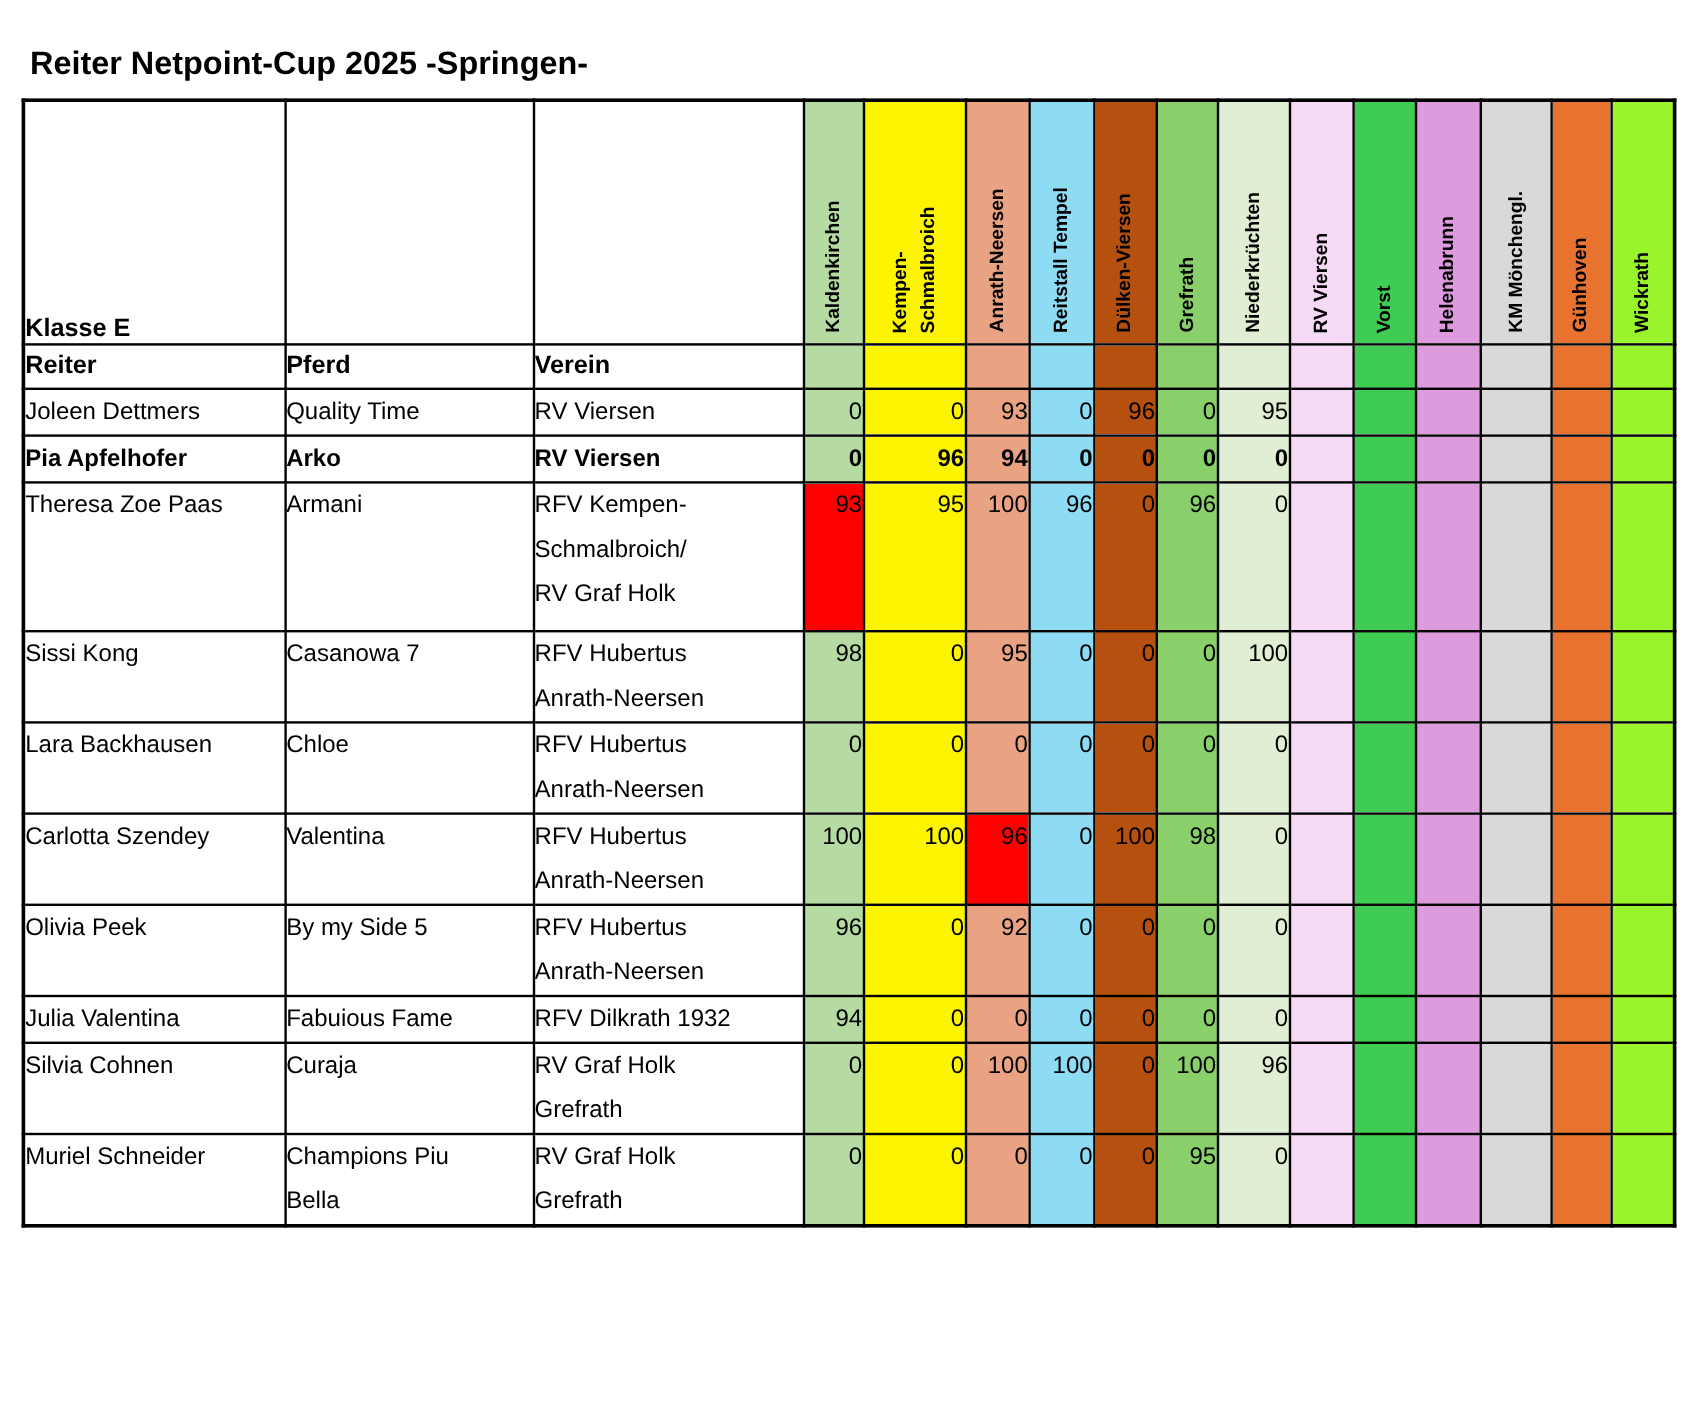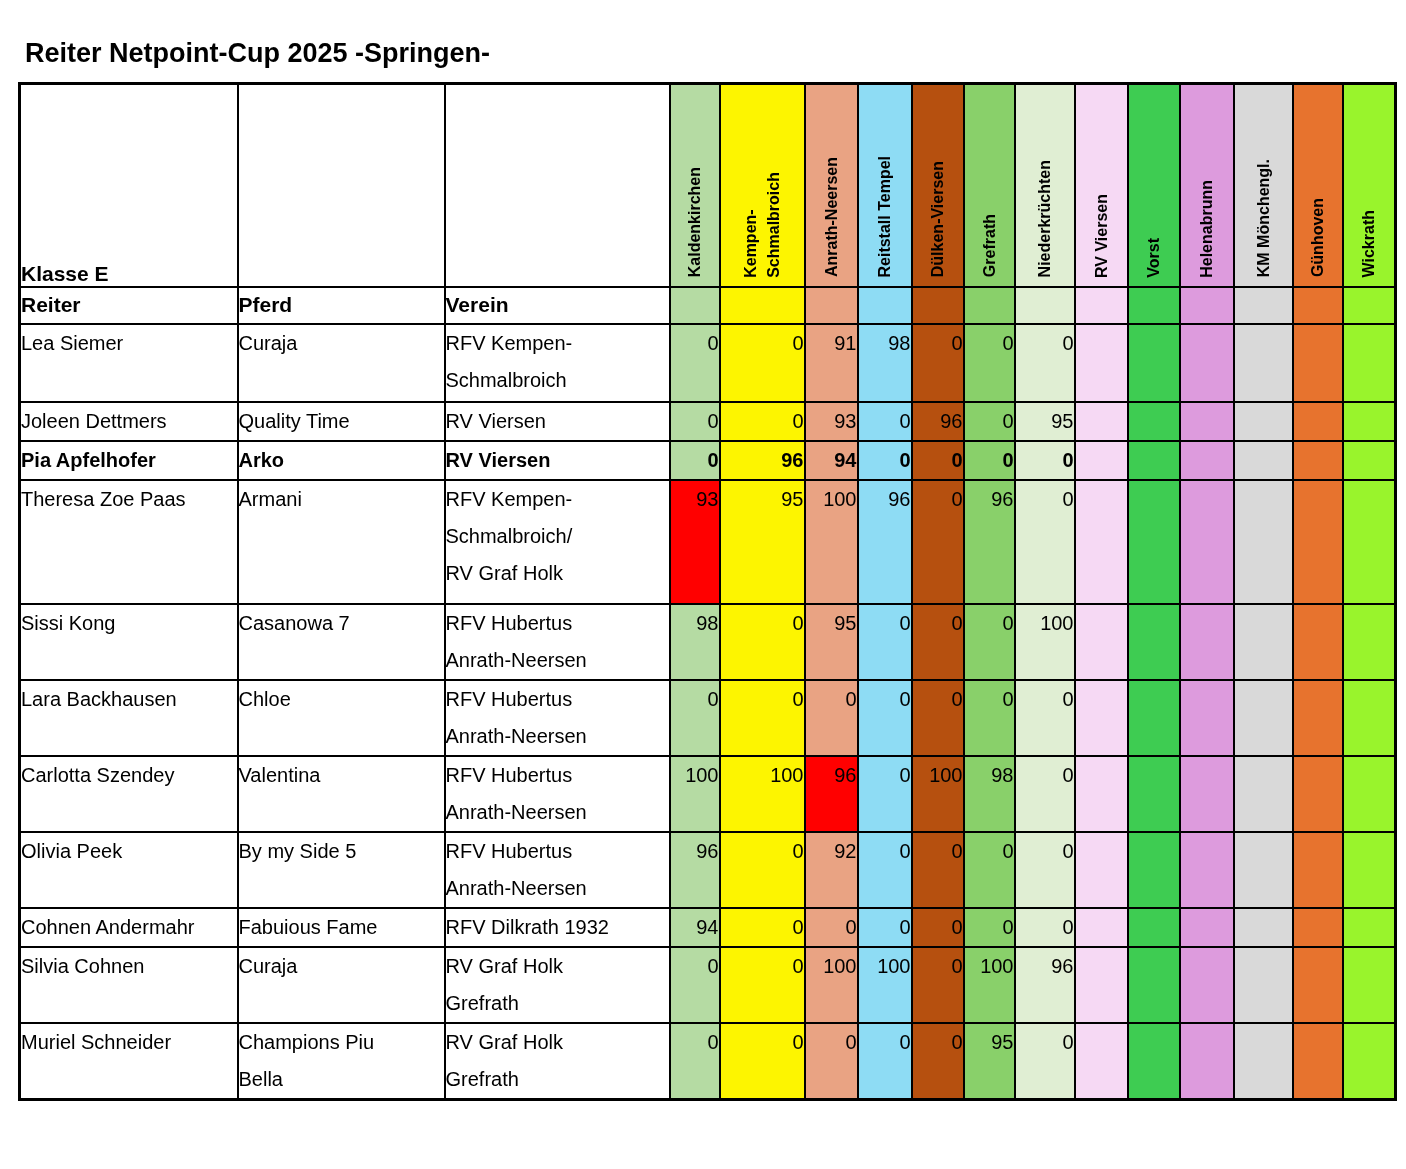--- a/index.html
+++ b/index.html
@@ -172,39 +172,20 @@
           <th class="venue-sub" style="background: rgb(224, 238, 211);"></th>
           <th class="venue-sub" style="background: rgb(246, 217, 244);"></th>
           <th class="venue-sub" style="background: rgb(62, 204, 82);"></th>
           <th class="venue-sub" style="background: rgb(221, 155, 221);"></th>
           <th class="venue-sub" style="background: rgb(217, 217, 217);"></th>
           <th class="venue-sub" style="background: rgb(231, 115, 46);"></th>
           <th class="venue-sub" style="background: rgb(153, 244, 44);"></th>
         </tr>
     </thead>
     <tbody id="table-body">
-        <tr style="height: 78px;">
-          <td class="txt">Lea Siemer</td>
-          <td class="txt">Curaja</td>
-          <td class="txt">RFV Kempen-
-Schmalbroich</td>
-          <td class="num" style="background: rgb(181, 219, 163);">0</td>
-          <td class="num" style="background: rgb(253, 245, 0);">0</td>
-          <td class="num" style="background: rgb(233, 163, 131);">91</td>
-          <td class="num" style="background: rgb(142, 220, 244);">98</td>
-          <td class="num" style="background: rgb(182, 80, 15);">0</td>
-          <td class="num" style="background: rgb(137, 208, 106);">0</td>
-          <td class="num" style="background: rgb(224, 238, 211);">0</td>
-          <td class="num" style="background: rgb(246, 217, 244);"></td>
-          <td class="num" style="background: rgb(62, 204, 82);"></td>
-          <td class="num" style="background: rgb(221, 155, 221);"></td>
-          <td class="num" style="background: rgb(217, 217, 217);"></td>
-          <td class="num" style="background: rgb(231, 115, 46);"></td>
-          <td class="num" style="background: rgb(153, 244, 44);"></td>
-        </tr>
         <tr style="height: 39px;">
           <td class="txt">Joleen Dettmers</td>
           <td class="txt">Quality Time</td>
           <td class="txt">RV Viersen</td>
           <td class="num" style="background: rgb(181, 219, 163);">0</td>
           <td class="num" style="background: rgb(253, 245, 0);">0</td>
           <td class="num" style="background: rgb(233, 163, 131);">93</td>
           <td class="num" style="background: rgb(142, 220, 244);">0</td>
           <td class="num" style="background: rgb(182, 80, 15);">96</td>
           <td class="num" style="background: rgb(137, 208, 106);">0</td>
@@ -324,21 +305,21 @@
           <td class="num" style="background: rgb(137, 208, 106);">0</td>
           <td class="num" style="background: rgb(224, 238, 211);">0</td>
           <td class="num" style="background: rgb(246, 217, 244);"></td>
           <td class="num" style="background: rgb(62, 204, 82);"></td>
           <td class="num" style="background: rgb(221, 155, 221);"></td>
           <td class="num" style="background: rgb(217, 217, 217);"></td>
           <td class="num" style="background: rgb(231, 115, 46);"></td>
           <td class="num" style="background: rgb(153, 244, 44);"></td>
         </tr>
         <tr style="height: 38px;">
-          <td class="txt">Cohnen Andermahr</td>
+          <td class="txt">Julia Valentina</td>
           <td class="txt">Fabuious Fame</td>
           <td class="txt">RFV Dilkrath 1932</td>
           <td class="num" style="background: rgb(181, 219, 163);">94</td>
           <td class="num" style="background: rgb(253, 245, 0);">0</td>
           <td class="num" style="background: rgb(233, 163, 131);">0</td>
           <td class="num" style="background: rgb(142, 220, 244);">0</td>
           <td class="num" style="background: rgb(182, 80, 15);">0</td>
           <td class="num" style="background: rgb(137, 208, 106);">0</td>
           <td class="num" style="background: rgb(224, 238, 211);">0</td>
           <td class="num" style="background: rgb(246, 217, 244);"></td>

